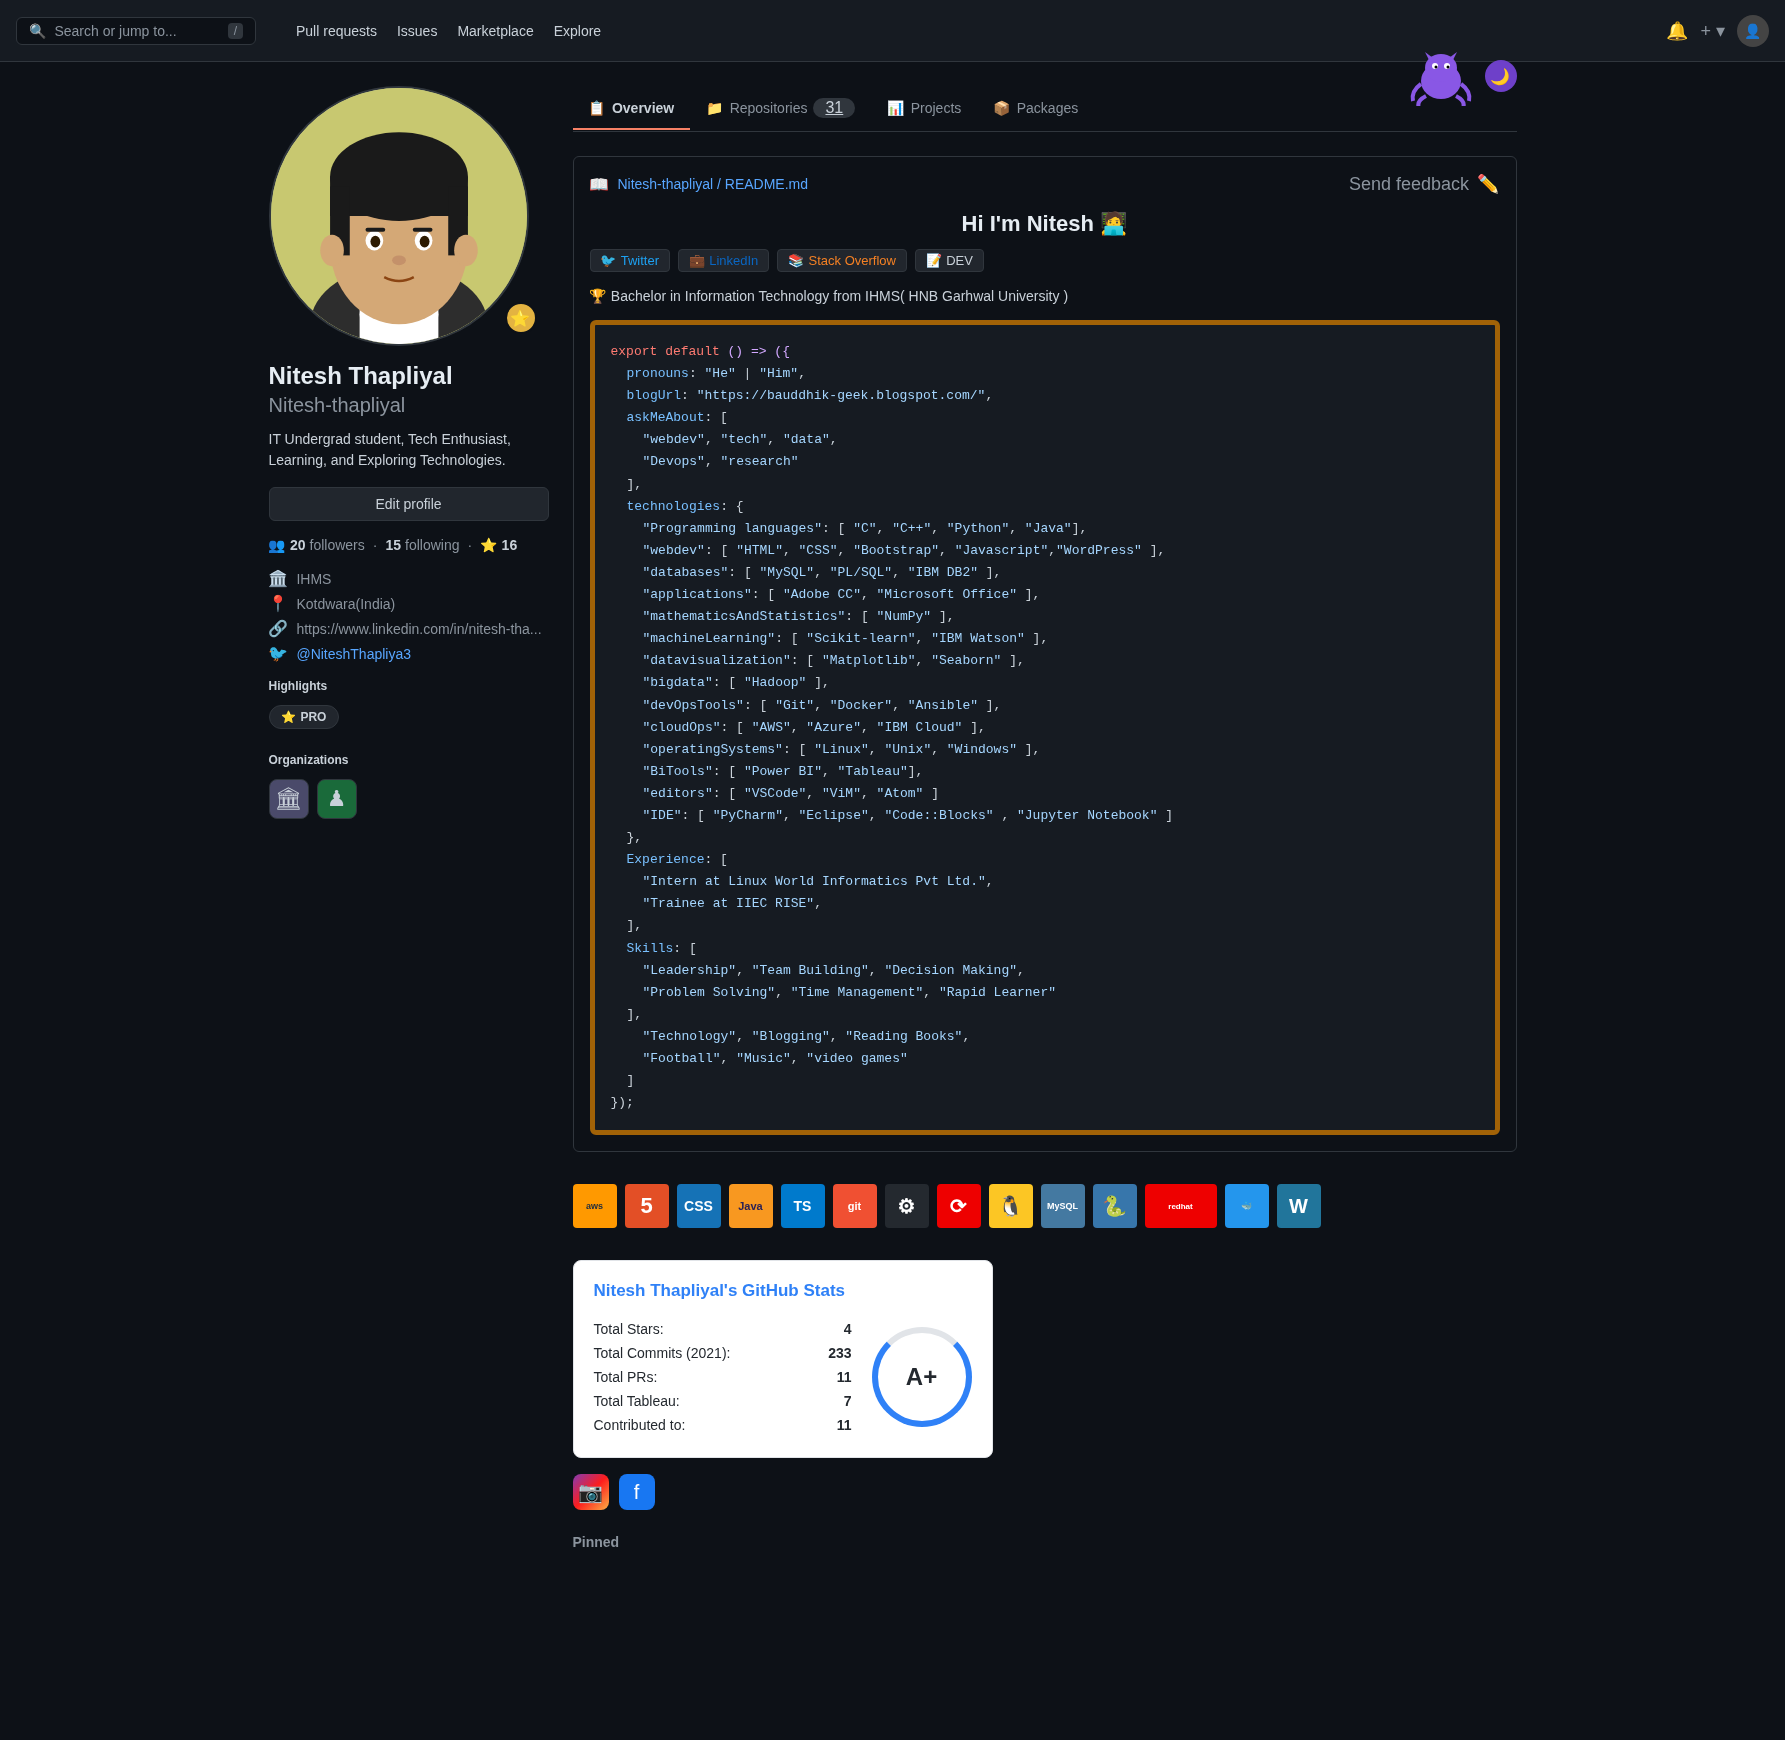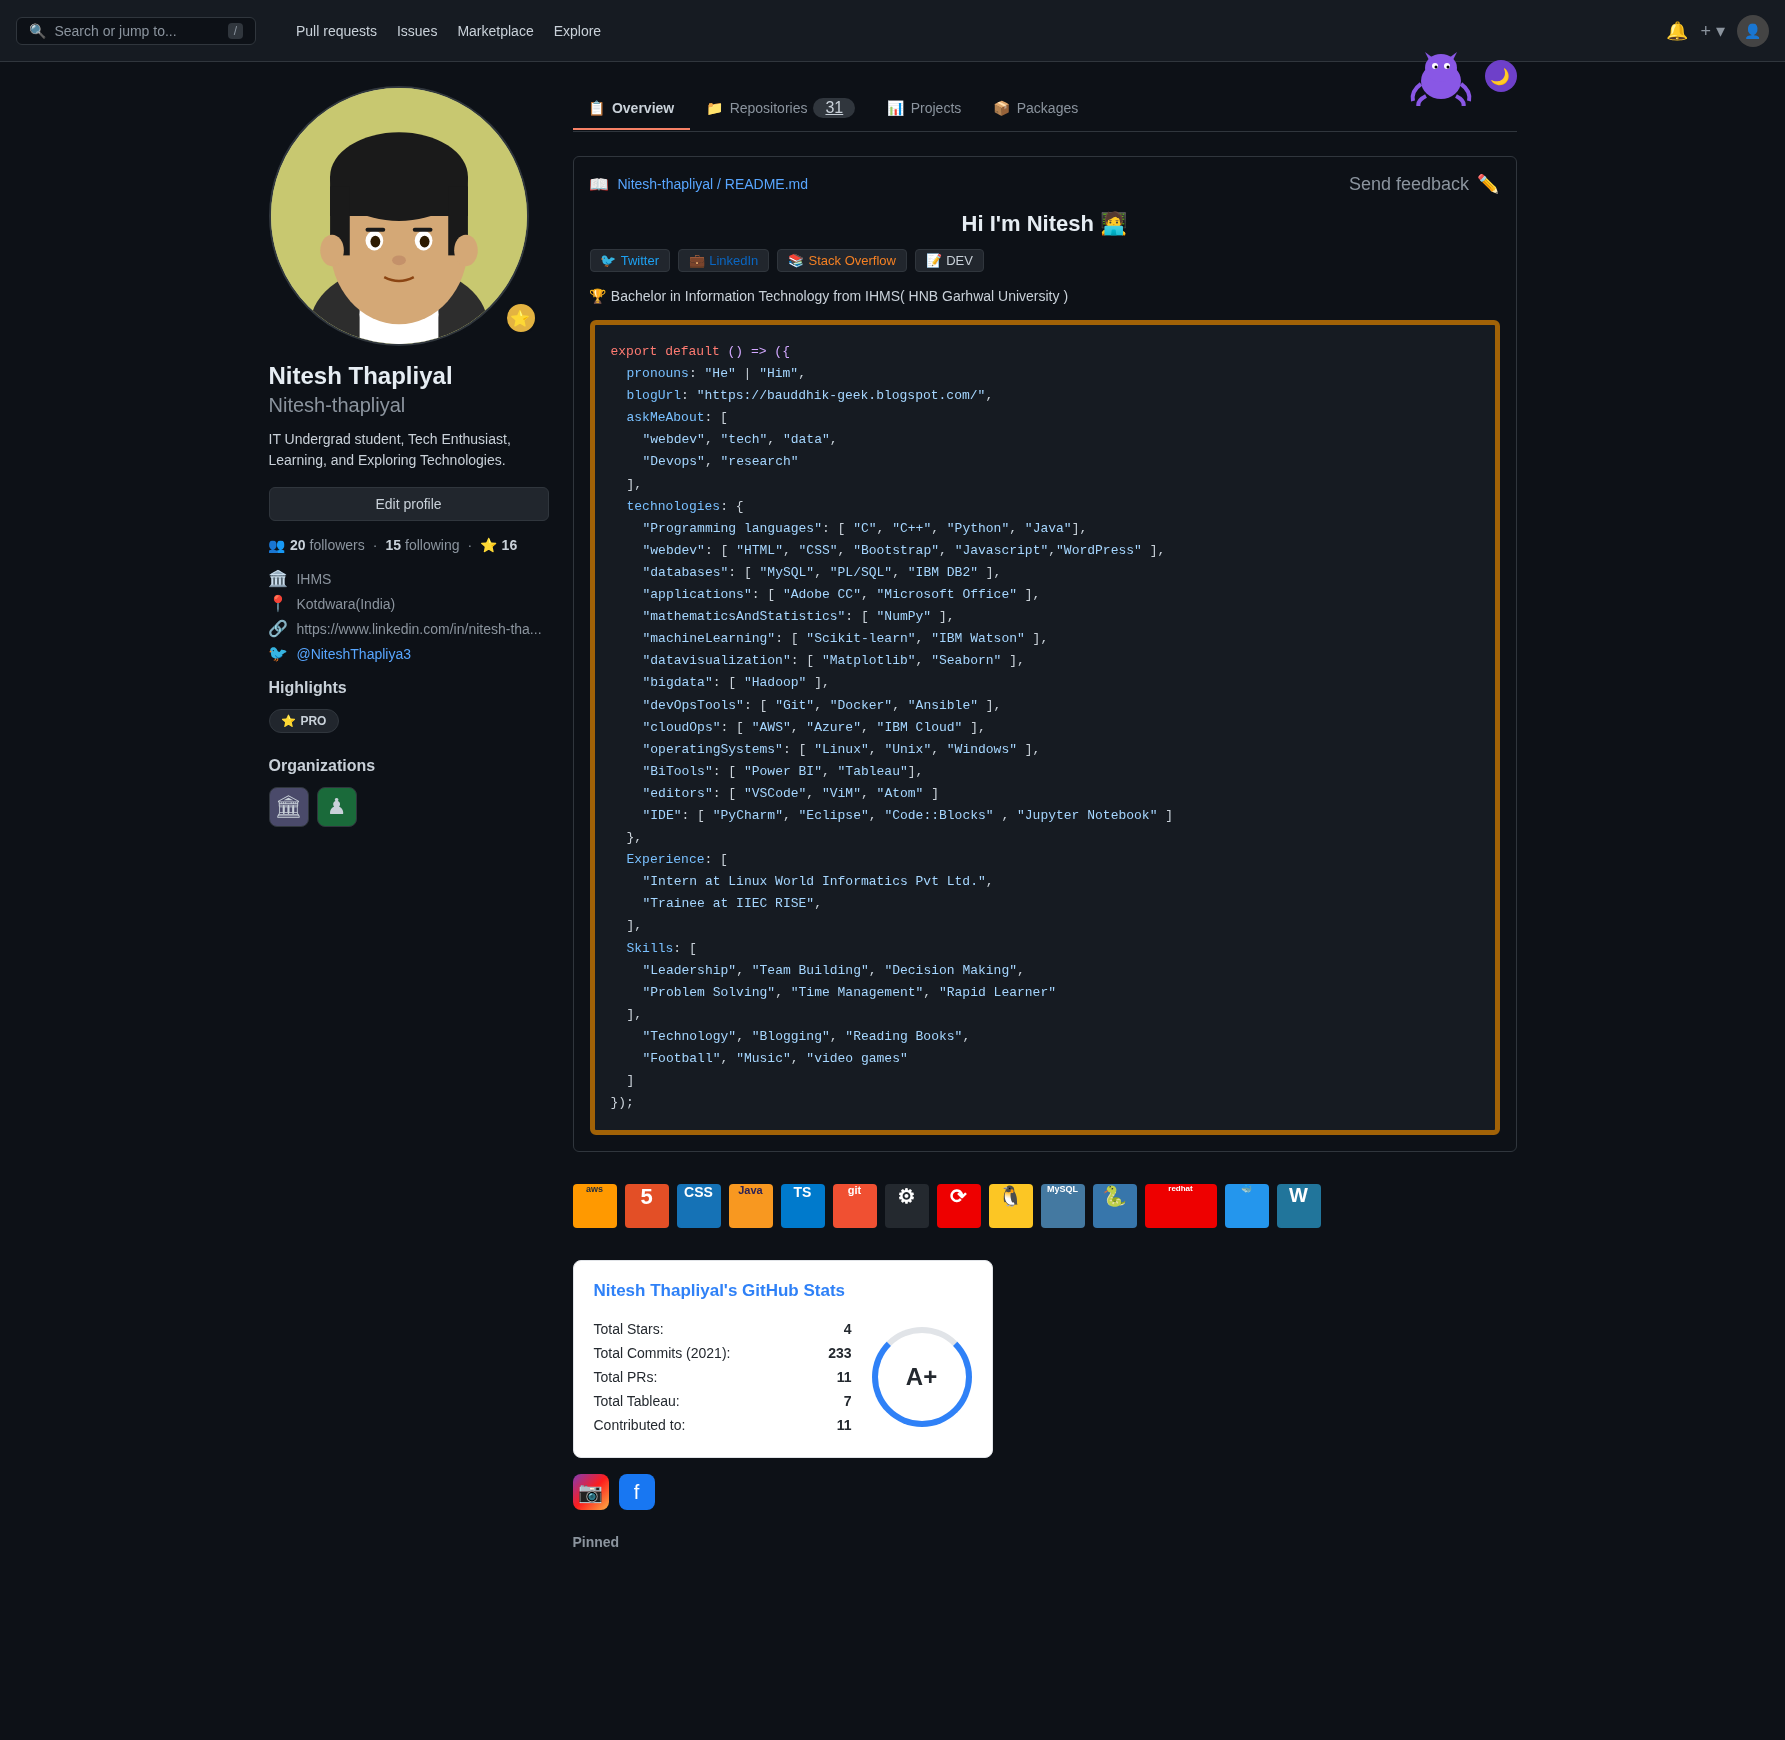--- a/index.html
+++ b/index.html
@@ -184,21 +184,21 @@
       font-size: 14px;
     }
     .profile-meta-item .meta-icon { font-size: 16px; }
     .profile-meta-item a { color: #8b949e; text-decoration: none; }
     .meta-twitter { color: #58a6ff !important; }
 
     .section-title {
       font-weight: 600;
       color: #c9d1d9;
       margin-bottom: 12px;
-      font-size: 16px;
+      font-size: 12px;
     }
     .highlights-section { margin-bottom: 24px; }
     .highlight-badge {
       background: #21262d;
       border: 1px solid #30363d;
       border-radius: 20px;
       padding: 4px 12px;
       font-size: 12px;
       font-weight: 600;
       color: #c9d1d9;
@@ -373,20 +373,21 @@
       flex-wrap: wrap;
       margin-bottom: 24px;
       align-items: center;
       padding: 8px 0;
     }
     .tech-icon {
       width: 44px;
       height: 44px;
       border-radius: 4px;
       display: flex;
+      align-items: center;
       justify-content: center;
       font-size: 22px;
       font-weight: 700;
       cursor: pointer;
     }
 
     
     .stats-card {
       background: #ffffff;
       border: 1px solid #e1e4e8;

